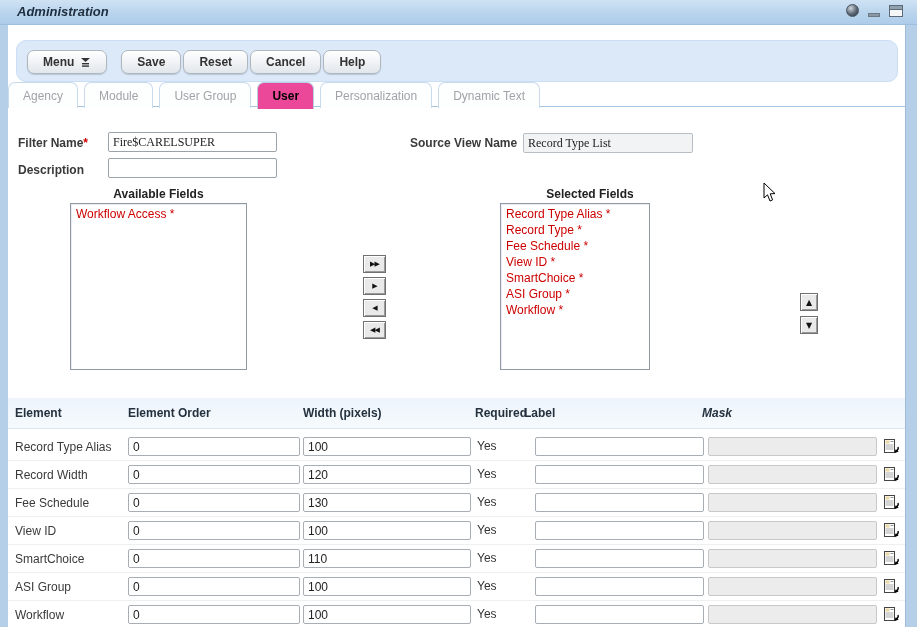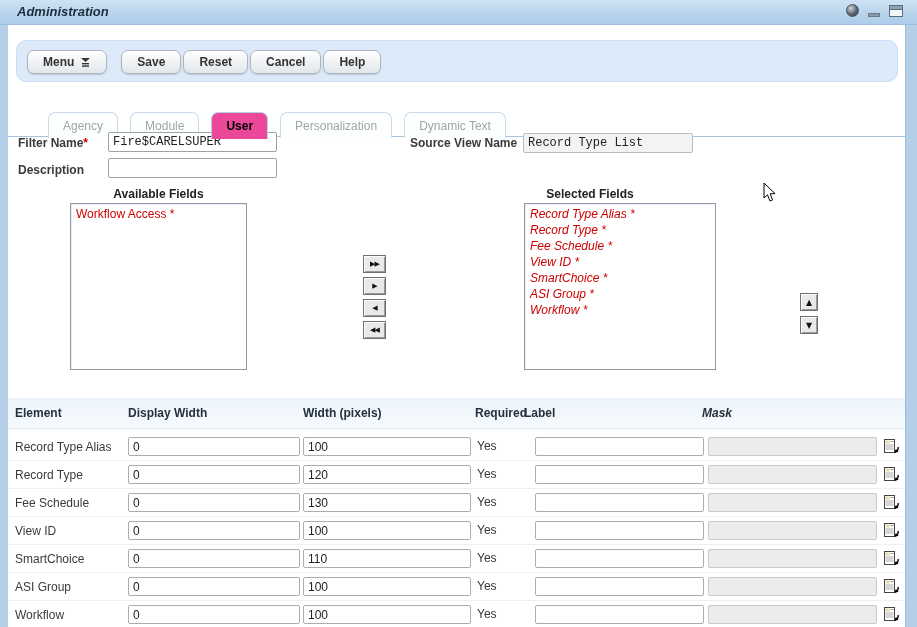--- a/index.html
+++ b/index.html
@@ -27,32 +27,32 @@
     border:1px solid #cbdef4;border-radius:10px;box-sizing:border-box;}
   .toolbar .btns{position:absolute;left:10px;top:9px;display:flex;}
   .tbtn{height:24px;padding:0 15px;margin-right:2px;border:1px solid #aeb6be;border-radius:7px;
     background:linear-gradient(to bottom,#ffffff 0%,#f2f4f6 45%,#e2e7ec 100%);
     font-family:"Liberation Sans",sans-serif;font-size:12px;font-weight:bold;color:#333;
     box-shadow:0 1px 1px rgba(120,140,160,.35), inset 0 1px 0 #fff;display:inline-flex;align-items:center;gap:6px;cursor:default;}
   .tbtn.menu{margin-right:14px;}
   .menu-glyph{display:inline-block;line-height:0;}
 
   
-  .tabbar{position:absolute;left:8px;right:12px;top:112px;height:25px;display:flex;gap:12px;
-    padding-left:40px;border-bottom:1px solid #a6c4e0;box-sizing:border-box;}
+  .tabbar{position:absolute;left:8px;right:12px;top:82px;height:25px;display:flex;gap:6px;
+    border-bottom:1px solid #a6c4e0;box-sizing:border-box;}
   .tab{height:25px;padding:0 14px;display:flex;align-items:center;font-size:12px;color:#a0a4a8;
     background:#fdfefe;border:1px solid #c9daed;border-bottom:none;border-radius:7px 7px 0 0;cursor:default;}
   .tab.active{background:#ec4899;color:#000;font-weight:bold;position:relative;z-index:2;
     height:26px;margin-bottom:-1px;border-color:#b8cfe8;}
 
   
   .flabel{position:absolute;font-size:12px;font-weight:bold;color:#3a3a3a;}
   .red{color:#cc0000;}
   .ftext{position:absolute;height:20px;border:1px solid #9aa2aa;border-radius:2px;
-    font-family:Liberation Mono, monospace;font-size:12px;padding:0 4px;box-sizing:border-box;color:#222;background:#fff;}
+    font-family:Liberation Serif, serif;font-size:12px;padding:0 4px;box-sizing:border-box;color:#222;background:#fff;}
   .ftext[readonly]{background:#f2f3f4;border-color:#b8bec4;}
 
   
   .listlabel{position:absolute;font-size:12px;font-weight:bold;color:#222;text-align:center;}
   .listbox{position:absolute;background:#fff;border:1px solid #8f9aa4;box-shadow:inset 1px 1px 0 #e9edf1;
     box-sizing:border-box;overflow:hidden;padding:2px 0;}
   .listbox .item{font-size:12px;color:#cc0000;padding:1px 5px;white-space:nowrap;}
   .xbtn{position:absolute;width:23px;height:18px;background:#e9e9e9;border:1px solid #707070;
     box-shadow:inset 1px 1px 0 #ffffff, inset -1px -1px 0 #9a9a9a;
     font-size:7px;line-height:15px;text-align:center;color:#111;padding:0;cursor:default;
@@ -115,20 +115,21 @@
       <button class="tbtn">Cancel</button>
       <button class="tbtn">Help</button>
     </div>
   </div>
 
   <div class="tabbar" id="tabs-mount">
     <div class="tab">Agency</div>
 
     <div class="tab">Module</div>
 
+    <div class="tab">User Group</div>
 
     <div class="tab active">User</div>
 
     <div class="tab">Personalization</div>
 
     <div class="tab">Dynamic Text</div>
   </div>
 
   <span class="flabel" style="left:18px;top:136px;"><span>Filter Name</span><span class="red">*</span></span>
   <input class="ftext" style="left: 108px; top: 132px; width: 169px;" value="Fire$CARELSUPER">
@@ -138,21 +139,21 @@
 
   <span class="flabel" style="left:18px;top:163px;">Description</span>
   <input class="ftext" style="left: 108px; top: 158px; width: 169px;" value="">
 
   <span class="listlabel" style="left:70px;top:187px;width:177px;">Available Fields</span>
   <div class="listbox" style="left:70px;top:203px;width:177px;height:167px;" id="available-list">
     <div class="item">Workflow Access *</div>
   </div>
 
   <span class="listlabel" style="left:500px;top:187px;width:180px;">Selected Fields</span>
-  <div class="listbox" style="left:524px;top:203px;width:192px;height:167px;font-style:italic;" id="selected-list">
+  <div class="listbox" style="left:500px;top:203px;width:150px;height:167px;" id="selected-list">
     <div class="item">Record Type Alias *</div>
 
     <div class="item">Record Type *</div>
 
     <div class="item">Fee Schedule *</div>
 
     <div class="item">View ID *</div>
 
     <div class="item">SmartChoice *</div>
 
@@ -170,21 +171,21 @@
   <button class="ybtn" style="left:800px;top:316px;">▼</button>
 
   <div class="cursor">
     <svg width="13" height="20" viewBox="0 0 13 20">
         <polygon points="1,0 1,15 4.5,11.8 7,18 9.6,16.9 7.2,10.8 12,10.6" fill="#fff" stroke="#000" stroke-width="1"></polygon>
       </svg>
   </div>
 
   <div class="thead">
     <span class="th" style="left:7px;">Element</span>
-    <span class="th" style="left:120px;">Display Width</span>
+    <span class="th" style="left:120px;">Element Order</span>
     <span class="th" style="left:295px;">Width (pixels)</span>
     <span class="th" style="left:467px;">Required</span>
     <span class="th" style="left:516px;">Label</span>
     <span class="th" style="left:694px;font-style:italic;">Mask</span>
   </div>
 
   <div class="rows" id="table-rows">
     <div class="trow">
       <span class="cell-element">Record Type Alias</span>
       <input class="cell-input c-order" value="0" style="">
@@ -200,21 +201,21 @@
           <rect x="2.5" y="6.5" width="8" height="1" fill="#aaa"></rect>
           <rect x="2.5" y="8.5" width="8" height="1" fill="#aaa"></rect>
           <rect x="2.5" y="10.5" width="8" height="1" fill="#aaa"></rect>
           <path d="M15,9 q1,3 -3,4.5" fill="none" stroke="#000" stroke-width="1.4"></path>
           <polygon points="13.5,11.2 11,14.6 15.5,14.4" fill="#000" transform="rotate(-18 13 13.5)"></polygon>
         </svg>
       </button>
     </div>
 
     <div class="trow">
-      <span class="cell-element">Record Type</span>
+      <span class="cell-element">Record Width</span>
       <input class="cell-input c-order" value="0" style="">
       <input class="cell-input c-width" value="120" style="">
       <span class="cell-required">Yes</span>
       <input class="cell-input c-label" value="" style="">
       <input class="cell-input c-mask" disabled="" value="" style="">
       <button class="mask-btn">
         <svg width="17" height="17" viewBox="0 0 17 17">
           <rect x="1.5" y="1.5" width="10" height="13" fill="#fff" stroke="#444" stroke-width="1"></rect>
           <rect x="2.5" y="2.5" width="4" height="3" fill="#e9d9a6"></rect>
           <rect x="7.5" y="3" width="3" height="1" fill="#999"></rect>

